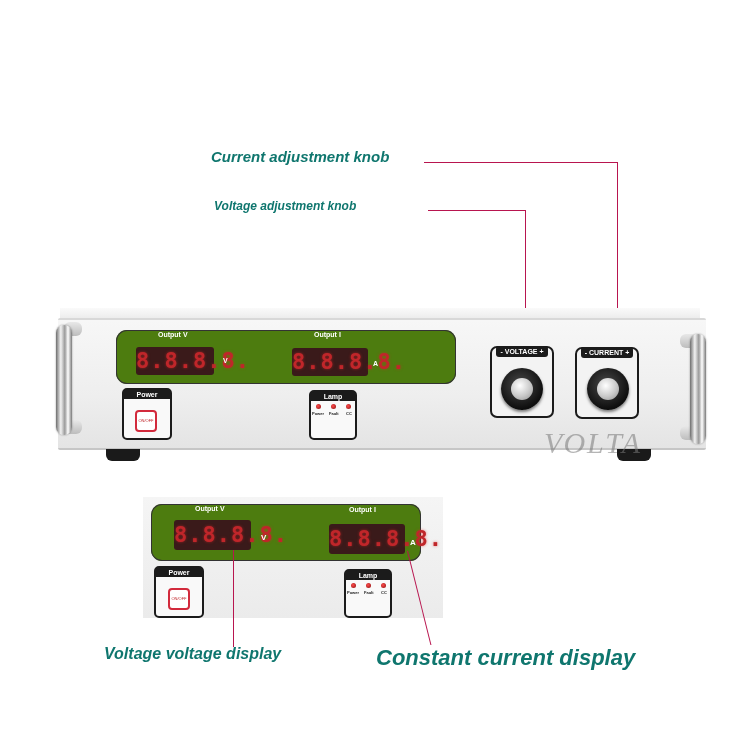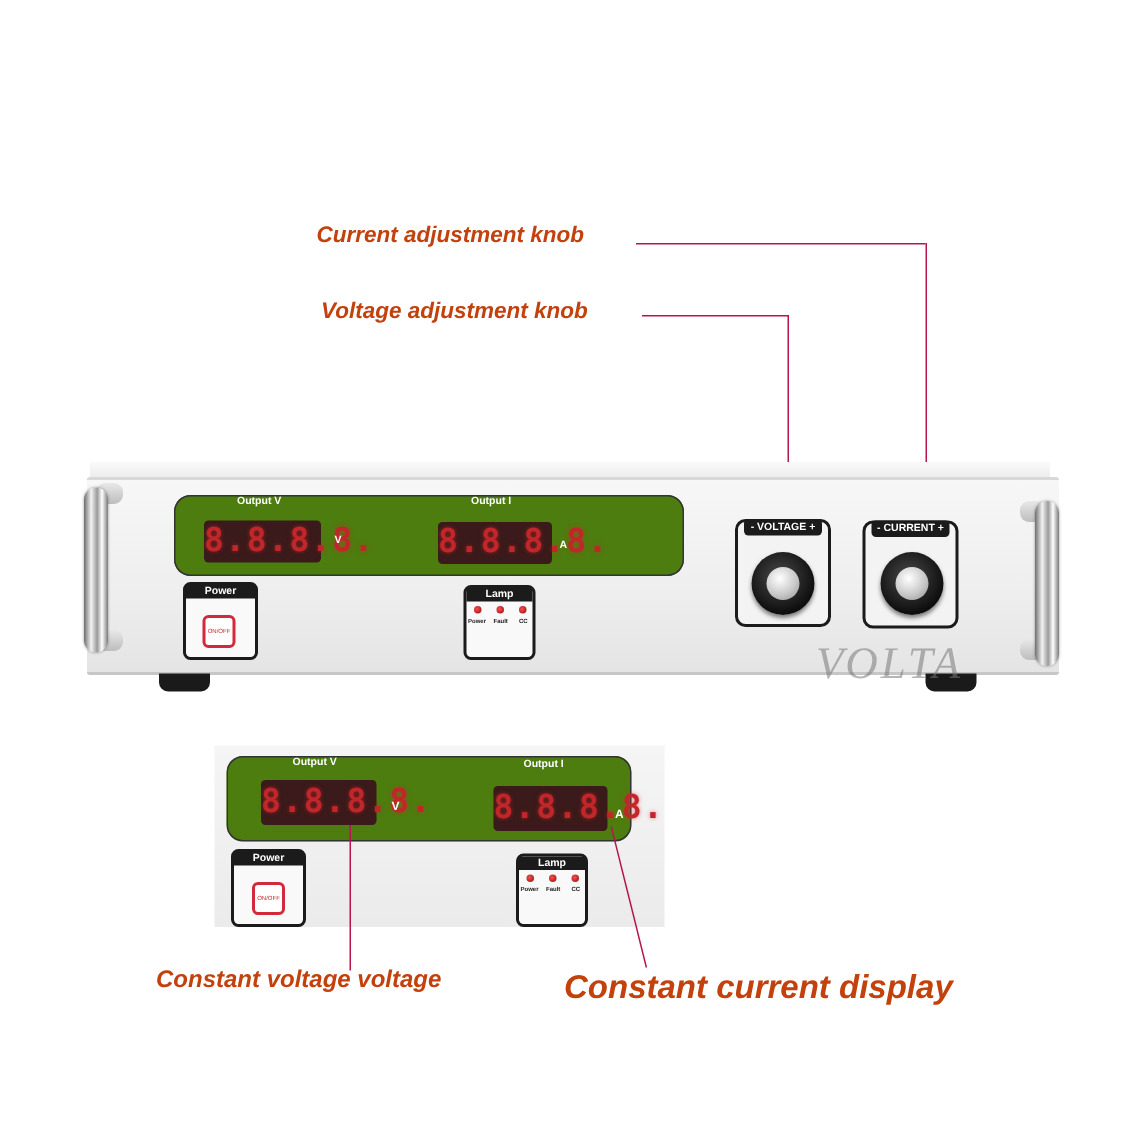--- a/index.html
+++ b/index.html
@@ -4,21 +4,21 @@
 <style>
   * { box-sizing: border-box; margin: 0; padding: 0; }
   html, body { width: 750px; height: 750px; background: #ffffff; overflow: hidden; }
   body { position: relative; font-family: "Liberation Sans", sans-serif; }
 
   .callout {
     position: absolute;
     font-family: "Liberation Sans", sans-serif;
     font-weight: bold;
     font-style: italic;
-    color: #c2410c;
+    color: #0f766e;
     white-space: nowrap;
     text-align: center;
   }
   .line { position: absolute; background: #b8154f; }
 
   
   .chassis {
     position: absolute;
     left: 58px; top: 318px; width: 648px; height: 132px;
     background: linear-gradient(180deg, #f7f7f7 0%, #eeeeee 60%, #e4e4e4 100%);
@@ -166,21 +166,21 @@
   .zoom-panel {
     position: absolute;
     left: 143px; top: 497px; width: 300px; height: 121px;
     background: linear-gradient(180deg, #f5f5f5, #ebebeb);
   }
 </style>
 </head>
 <body>
 
 <div class="callout" style="left:211px; top:148px; font-size:15px;">Current adjustment knob</div>
-<div class="callout" style="left:214px; top:199px; font-size:15px;">Voltage adjustment knob</div>
+<div class="callout" style="left:214px; top:199px; font-size:12px;">Voltage adjustment knob</div>
 
 <div class="line" style="left:424px; top:162px; width:193px; height:1px;"></div>
 <div class="line" style="left:617px; top:162px; width:1px; height:186px;"></div>
 <div class="line" style="left:428px; top:210px; width:98px; height:1px;"></div>
 <div class="line" style="left:525px; top:210px; width:1px; height:136px;"></div>
 
 <div>
   <div class="chassis-top"></div>
   <div class="chassis"></div>
 
@@ -257,14 +257,14 @@
     <div class="led" style="left:35px; top:12px;"></div>
     <div class="led-label" style="left:1px; top:19px;">Power</div>
     <div class="led-label" style="left:18px; top:19px;">Fault</div>
     <div class="led-label" style="left:35px; top:19px;">CC</div>
   </div>
 </div>
 
 <div class="line" style="left:233px; top:550px; width:1px; height:97px;"></div>
 <div class="line" style="left:407px; top:551px; width:1px; height:97px; transform:rotate(-14deg); transform-origin:top left;"></div>
 
-<div class="callout" style="left:104px; top:645px; font-size:16px;">Constant voltage voltage</div>
+<div class="callout" style="left:104px; top:645px; font-size:16px;">Voltage voltage display</div>
 <div class="callout" style="left:376px; top:645px; font-size:22px;">Constant current display</div>
 
 </body></html>

